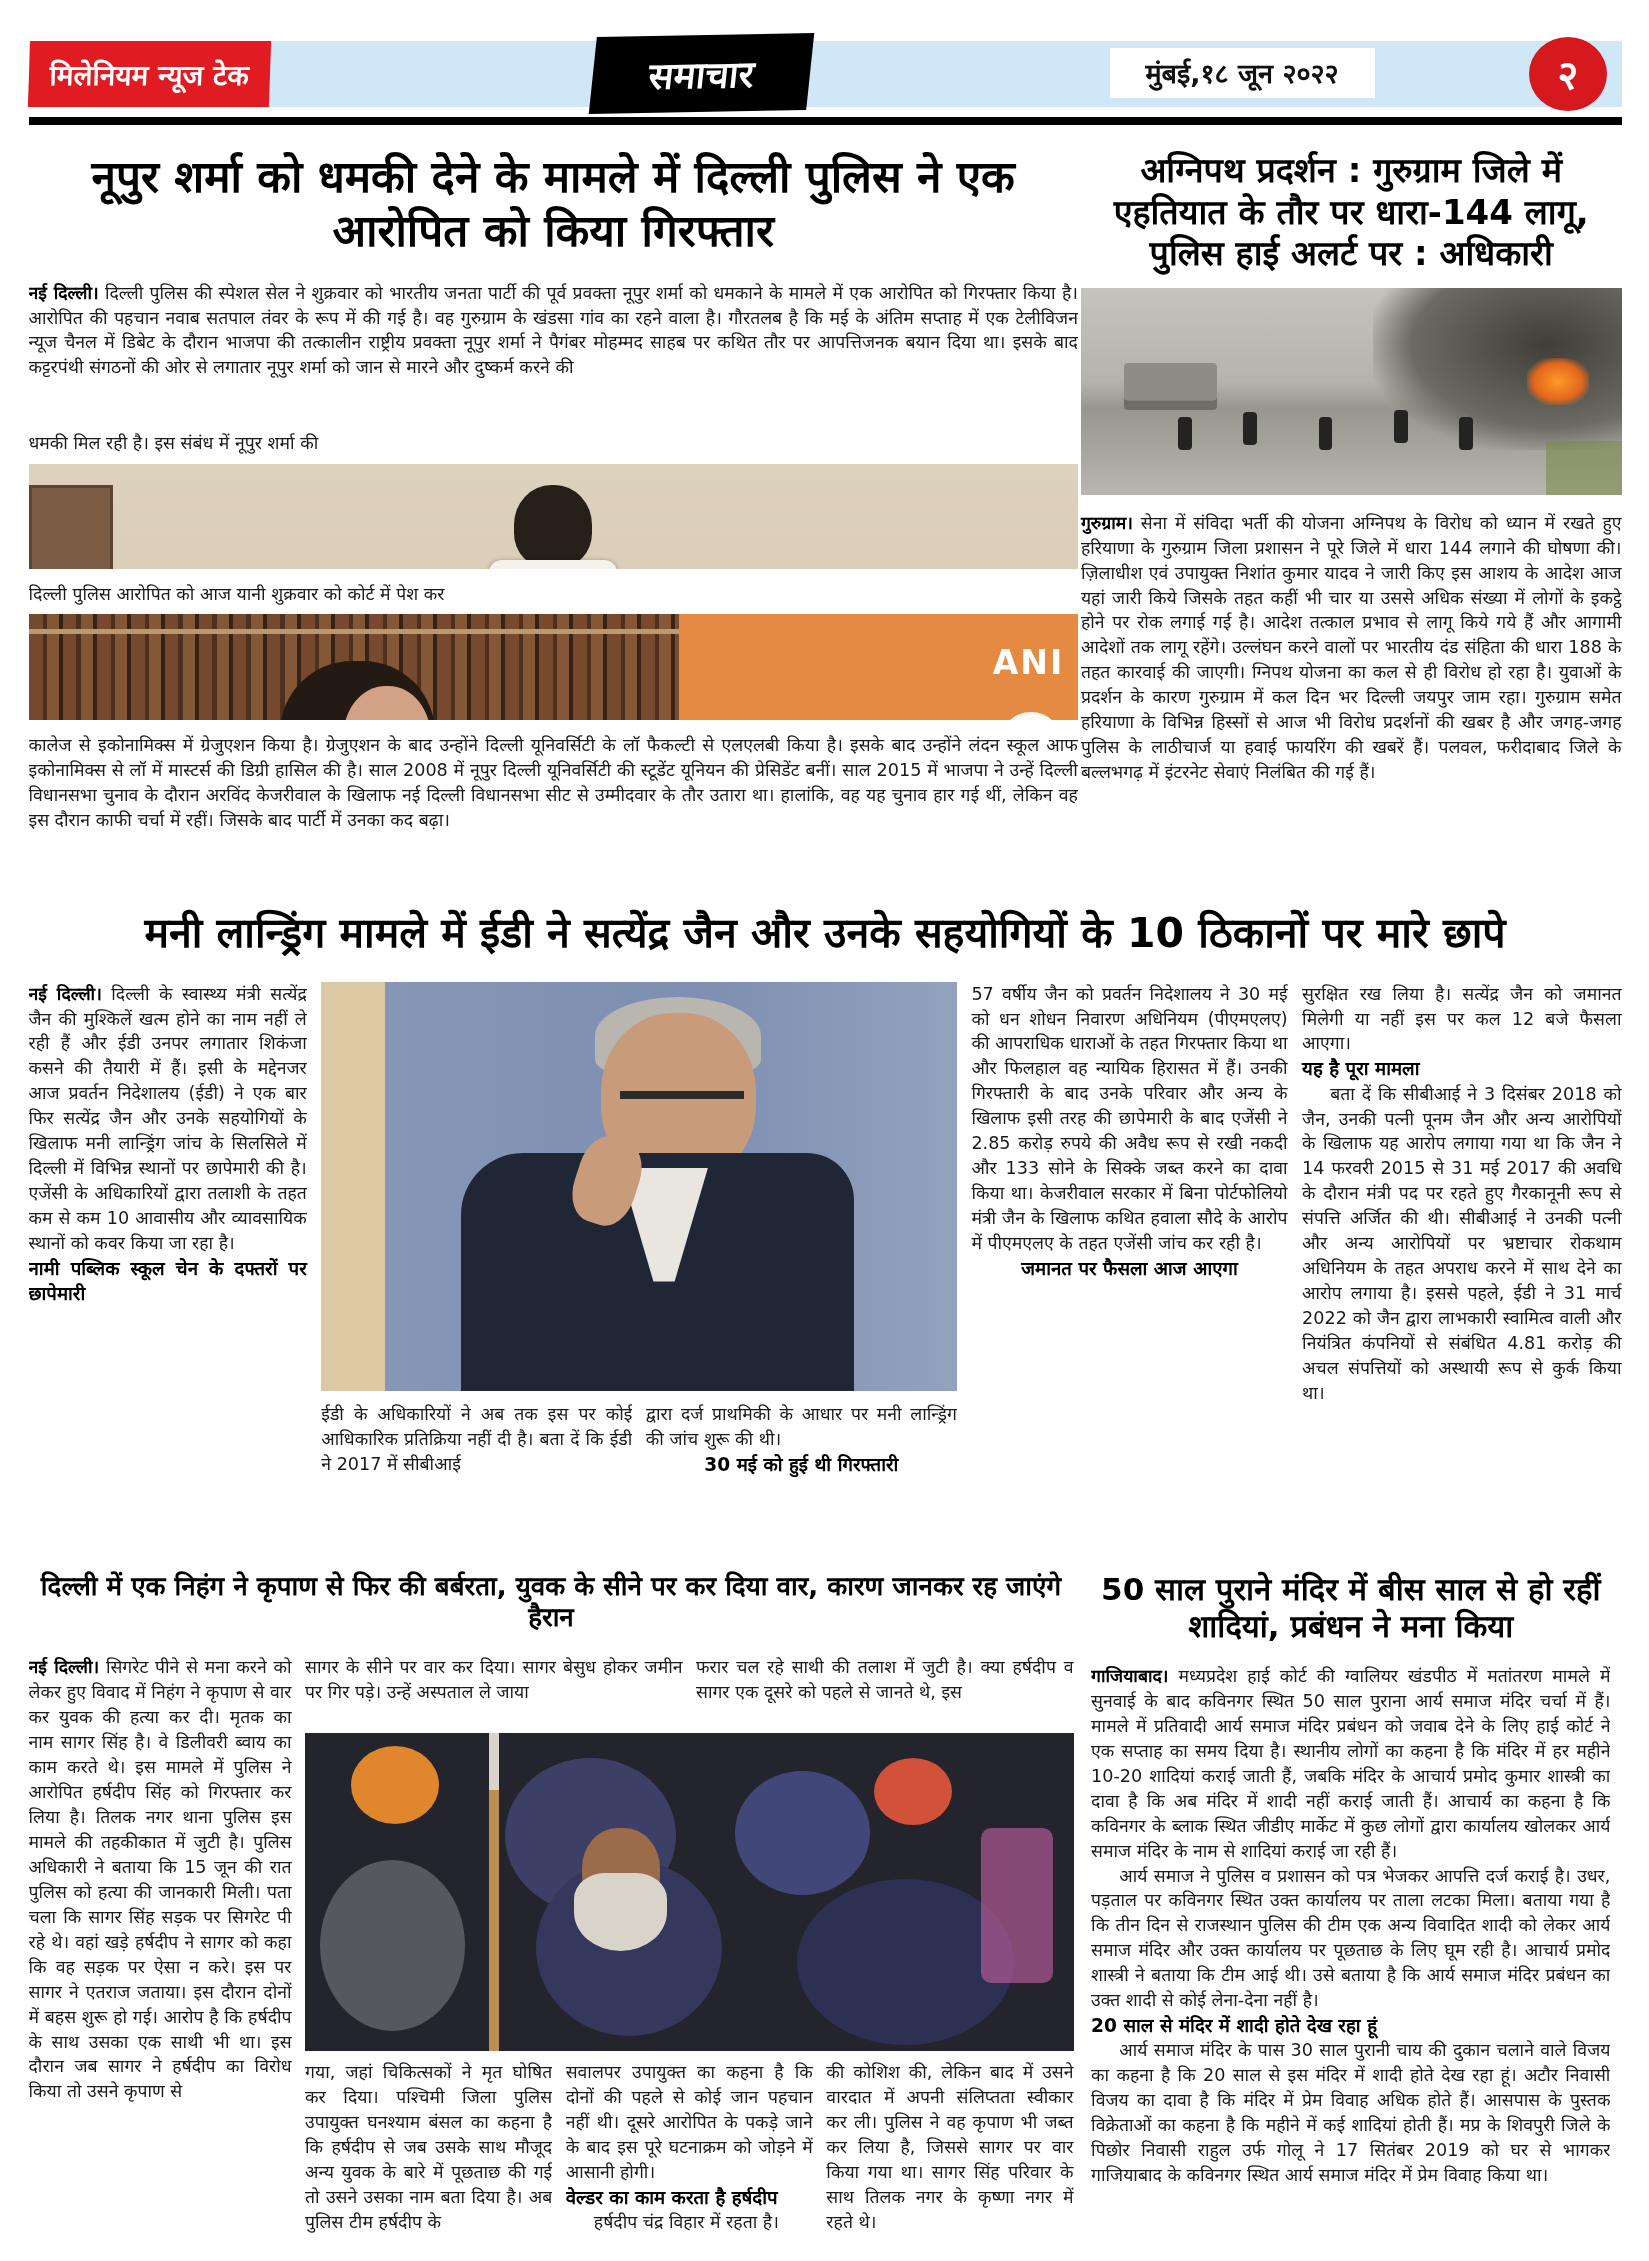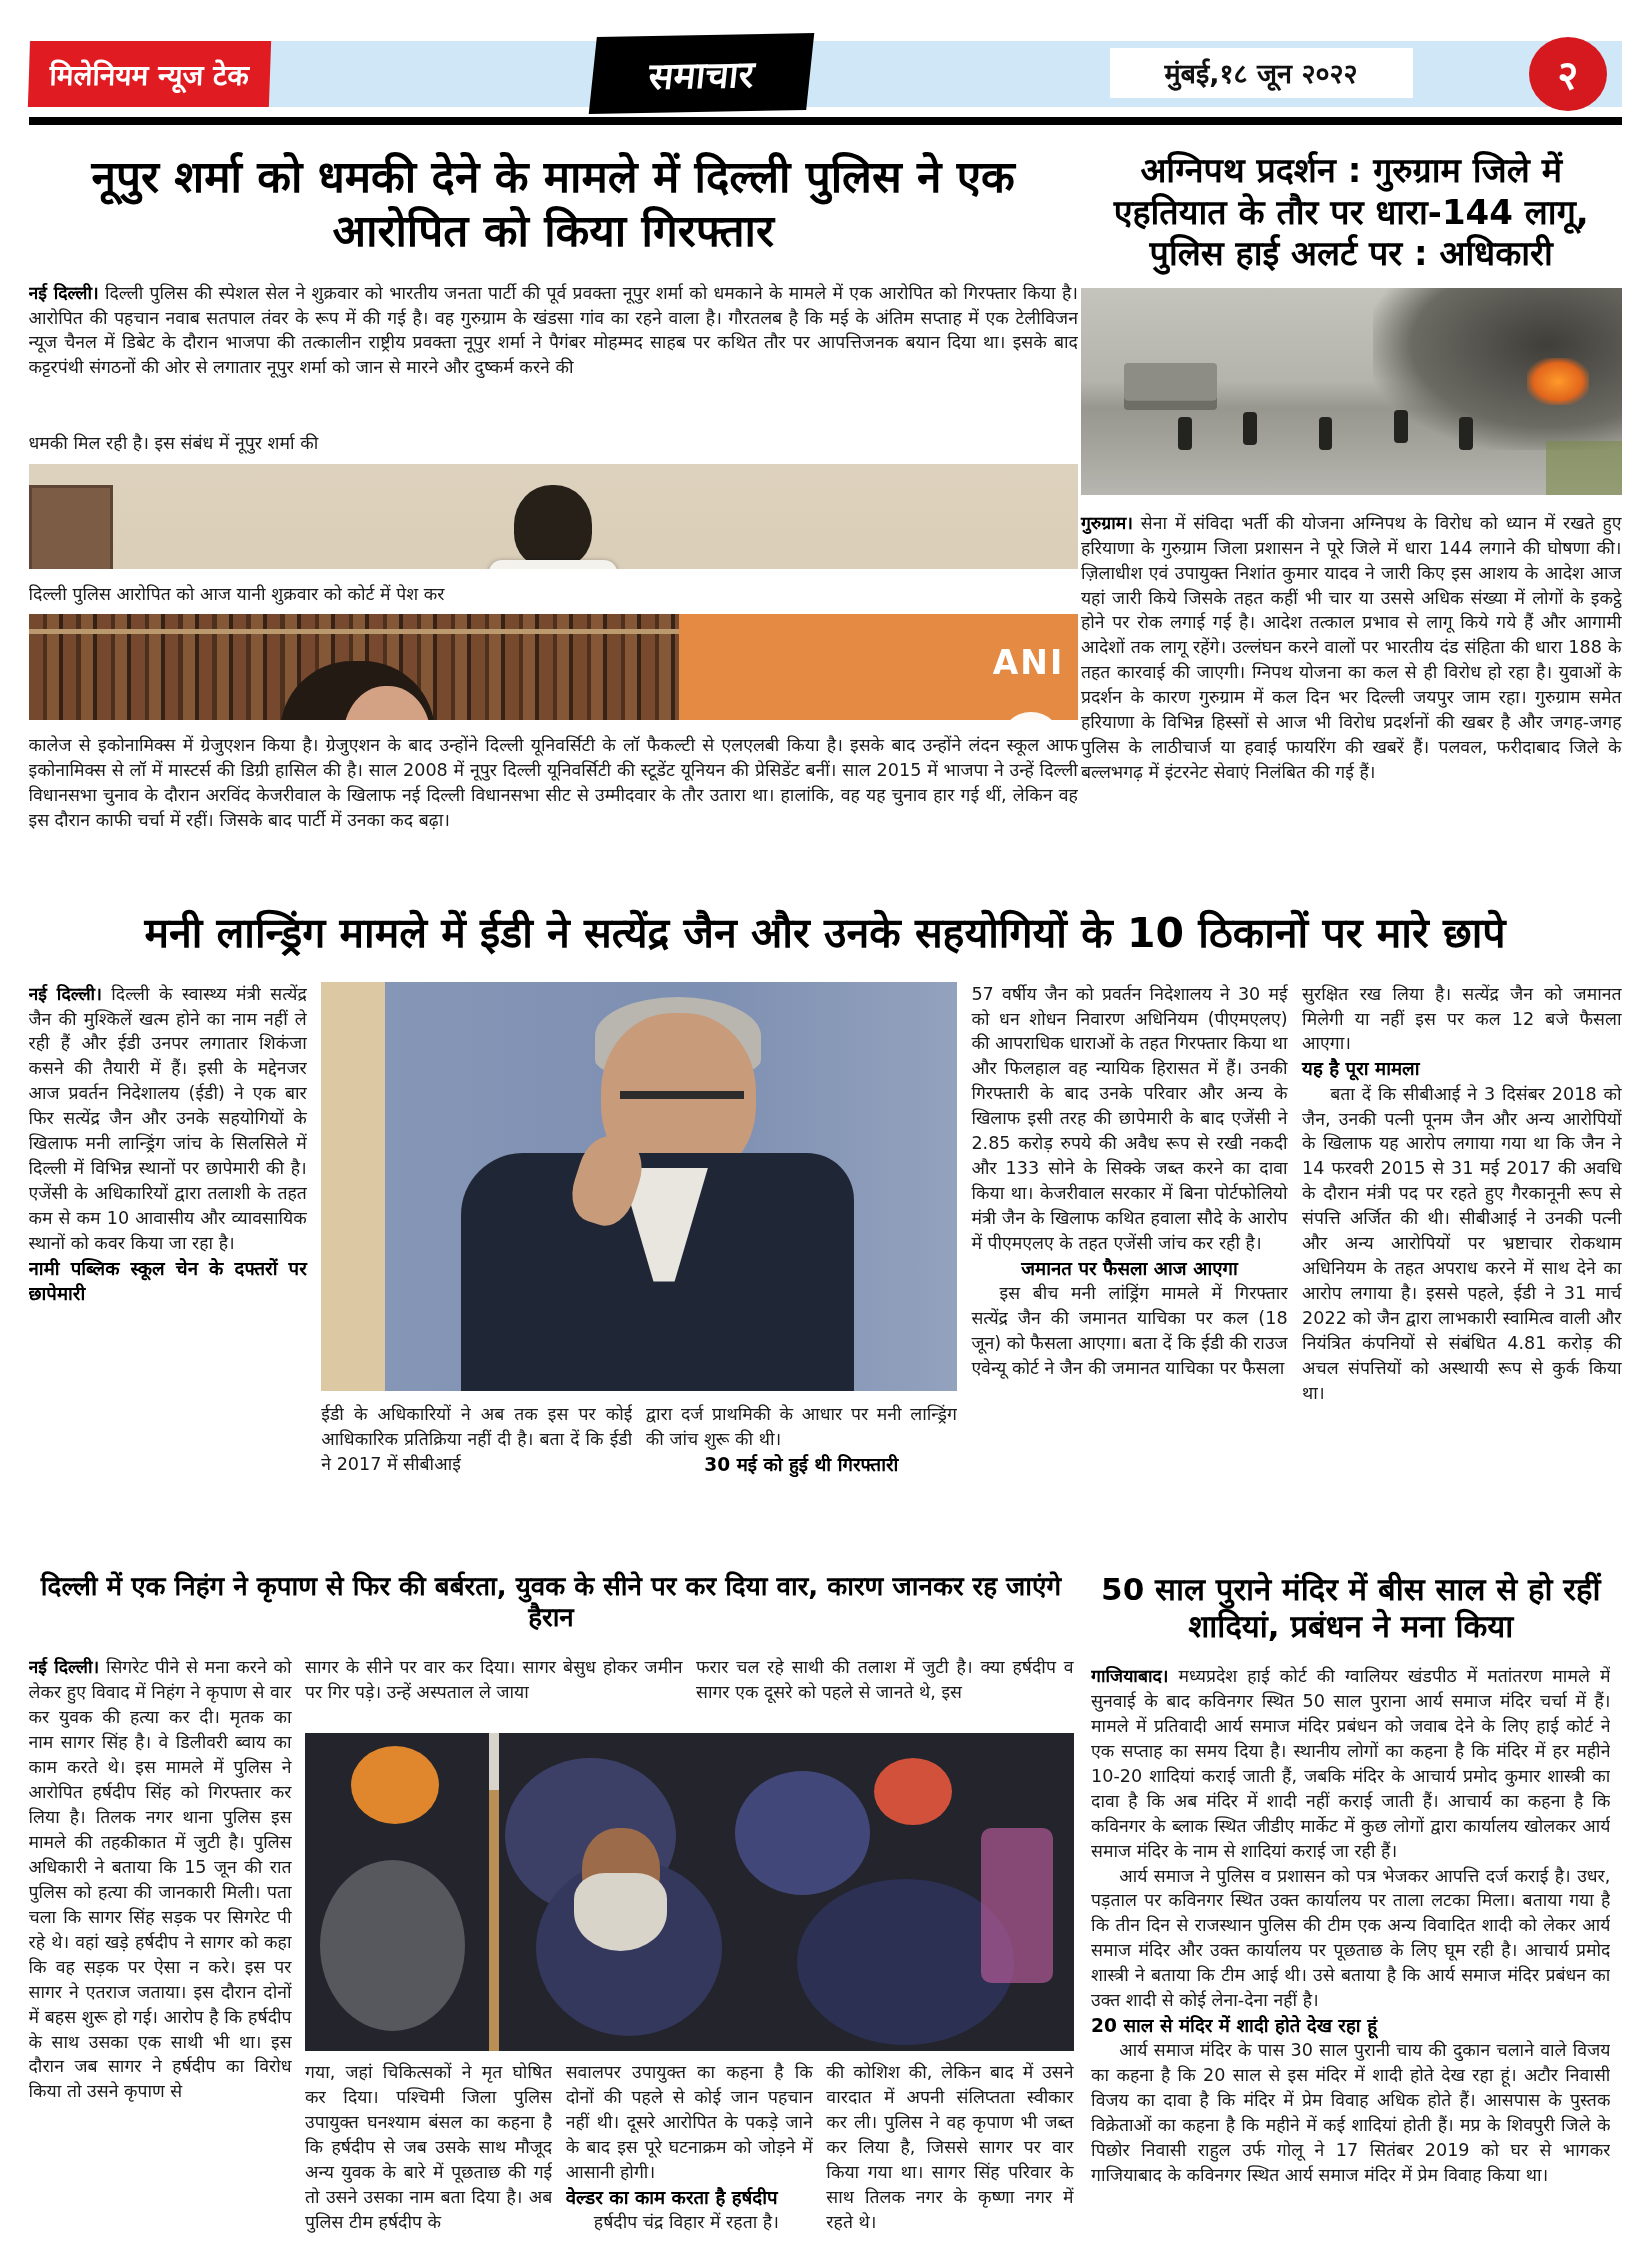--- a/index.html
+++ b/index.html
@@ -3,21 +3,21 @@
 <meta charset="utf-8">
 <style>
   html,body{margin:0;padding:0;background:#ffffff;}
   body{width:1650px;min-height:2261px;font-family:"DejaVu Sans","Liberation Sans",sans-serif;color:#111;}
   .page{position:relative;width:1593px;padding:18.6px 28.5px 10.3px 28.5px;}
 
   
   .masthead{position:relative;height:66px;background:#cfe7f7;display:flex;align-items:center;margin-top:22px;}
   .brand-box{position:relative;background:#e11b22;color:#fff;height:66px;min-width:222px;display:flex;align-items:center;justify-content:center;font-weight:bold;font-size:28px;transform:skewX(-2deg);padding:0 9.3px;}
   .section-box{position:absolute;left:564px;top:-5.2px;background:#000;color:#fff;height:77px;width:217px;display:flex;align-items:center;justify-content:center;font-weight:bold;font-size:37px;transform:skewX(-7deg) rotate(-1deg);}
-  .date-box{position:absolute;left:1081px;top:7.2px;background:#fff;height:50px;width:303px;display:flex;align-items:center;justify-content:center;font-weight:bold;font-size:27px;}
+  .date-box{position:absolute;left:1081px;top:7.2px;background:#fff;height:50px;width:265px;display:flex;align-items:center;justify-content:center;font-weight:bold;font-size:27px;}
   .page-circle{position:absolute;right:14.5px;top:-4.1px;background:#d6191f;color:#fff;width:78px;height:74px;border-radius:50%;display:flex;align-items:center;justify-content:center;font-weight:bold;font-size:40px;}
   .top-rule{height:8.3px;background:#000;margin-top:10.3px;}
 
   
   .headline{font-weight:bold;color:#000;text-align:center;line-height:1.22;}
   .h-xl{font-size:44px;}
   .h-lg{font-size:34px;}
   .h-md{font-size:41px;}
   .h-bl{font-size:26px;}
   .h-br{font-size:31px;}
@@ -218,21 +218,20 @@
         </div>
         <div class="col">
           <p>द्वारा दर्ज प्राथमिकी के आधार पर मनी लान्ड्रिंग की जांच शुरू की थी।</p>
           <p class="subhead center">30 मई को हुई थी गिरफ्तारी</p>
         </div>
       </div>
     </div>
     <div class="mid-c3 bodytext">
       <p>57 वर्षीय जैन को प्रवर्तन निदेशालय ने 30 मई को धन शोधन निवारण अधिनियम (पीएमएलए) की आपराधिक धाराओं के तहत गिरफ्तार किया था और फिलहाल वह न्यायिक हिरासत में हैं। उनकी गिरफ्तारी के बाद उनके परिवार और अन्य के खिलाफ इसी तरह की छापेमारी के बाद एजेंसी ने 2.85 करोड़ रुपये की अवैध रूप से रखी नकदी और 133 सोने के सिक्के जब्त करने का दावा किया था। केजरीवाल सरकार में बिना पोर्टफोलियो मंत्री जैन के खिलाफ कथित हवाला सौदे के आरोप में पीएमएलए के तहत एजेंसी जांच कर रही है।</p>
       <p class="subhead center">जमानत पर फैसला आज आएगा</p>
-      <p class="indent">इस बीच मनी लांड्रिंग मामले में गिरफ्तार सत्येंद्र जैन की जमानत याचिका पर कल (18 जून) को फैसला आएगा। बता दें कि ईडी की राउज एवेन्यू कोर्ट ने जैन की जमानत याचिका पर फैसला</p>
     </div>
     <div class="mid-c4 bodytext">
       <p>सुरक्षित रख लिया है। सत्येंद्र जैन को जमानत मिलेगी या नहीं इस पर कल 12 बजे फैसला आएगा।</p>
       <p class="subhead">यह है पूरा मामला</p>
       <p class="indent">बता दें कि सीबीआई ने 3 दिसंबर 2018 को जैन, उनकी पत्नी पूनम जैन और अन्य आरोपियों के खिलाफ यह आरोप लगाया गया था कि जैन ने 14 फरवरी 2015 से 31 मई 2017 की अवधि के दौरान मंत्री पद पर रहते हुए गैरकानूनी रूप से संपत्ति अर्जित की थी। सीबीआई ने उनकी पत्नी और अन्य आरोपियों पर भ्रष्टाचार रोकथाम अधिनियम के तहत अपराध करने में साथ देने का आरोप लगाया है। इससे पहले, ईडी ने 31 मार्च 2022 को जैन द्वारा लाभकारी स्वामित्व वाली और नियंत्रित कंपनियों से संबंधित 4.81 करोड़ की अचल संपत्तियों को अस्थायी रूप से कुर्क किया था।</p>
     </div>
   </div>
 
   <div class="row3">
 

